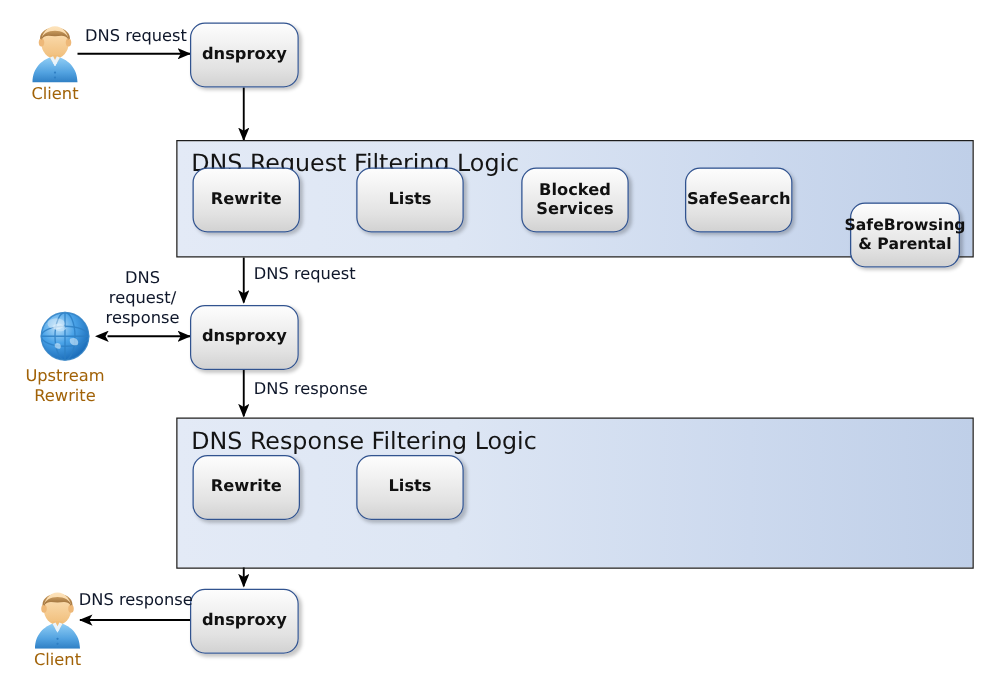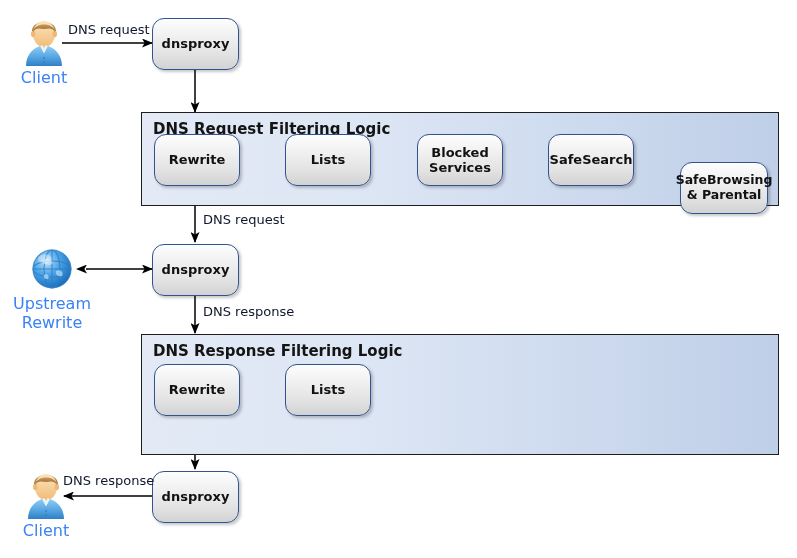--- a/index.html
+++ b/index.html
@@ -53,43 +53,42 @@
   .group {
     position: absolute;
     box-sizing: border-box;
     border: 1.6px solid #1d1d1d;
     background: linear-gradient(to right, #e3eaf6 0%, #dde6f4 35%, #ccd9ee 72%, #bfcfe8 100%);
   }
   .group-title {
     position: absolute;
     left: 11px;
     top: 7px;
-    font-size: 15px;
+    font-size: 19px;
     color: #141414;
     white-space: nowrap;
-    font-weight: bold;
   }
 
   
   .edge-label {
     position: absolute;
     font-size: 13px;
     line-height: 1.22;
     color: #0f172a;
     white-space: pre-line;
   }
   .edge-label.center { text-align: center; }
 
   
   .actor-caption {
     position: absolute;
-    font-size: 16px;
+    font-size: 13px;
     line-height: 1.2;
     text-align: center;
-    color: #3b82f6;
+    color: #a16207;
     white-space: pre-line;
   }
 
   
   .actor-icon {
     position: absolute;
   }
 </style>
 </head>
 <body>
@@ -254,18 +253,21 @@
       <circle cx="22" cy="44" r="0.9" fill="#2f7fc4"></circle>
       <circle cx="22" cy="48" r="0.9" fill="#2f7fc4"></circle>
     </svg>
   </div>
   <div class="actor-caption" style="left:10px; top:521px; width:72px;">Client</div>
 
   <div class="edge-label" style="left:68px; top:22px;">DNS request</div>
 
   <div class="edge-label" style="left:203px; top:212px;">DNS request</div>
 
+  <div class="edge-label center" style="left:80px; top:215px; width:68px;">DNS
+request/
+response</div>
 
   <div class="edge-label" style="left:203px; top:304px;">DNS response</div>
 
   <div class="edge-label" style="left:63px; top:473px;">DNS response</div>
 
 </div>
 
 </body></html>

